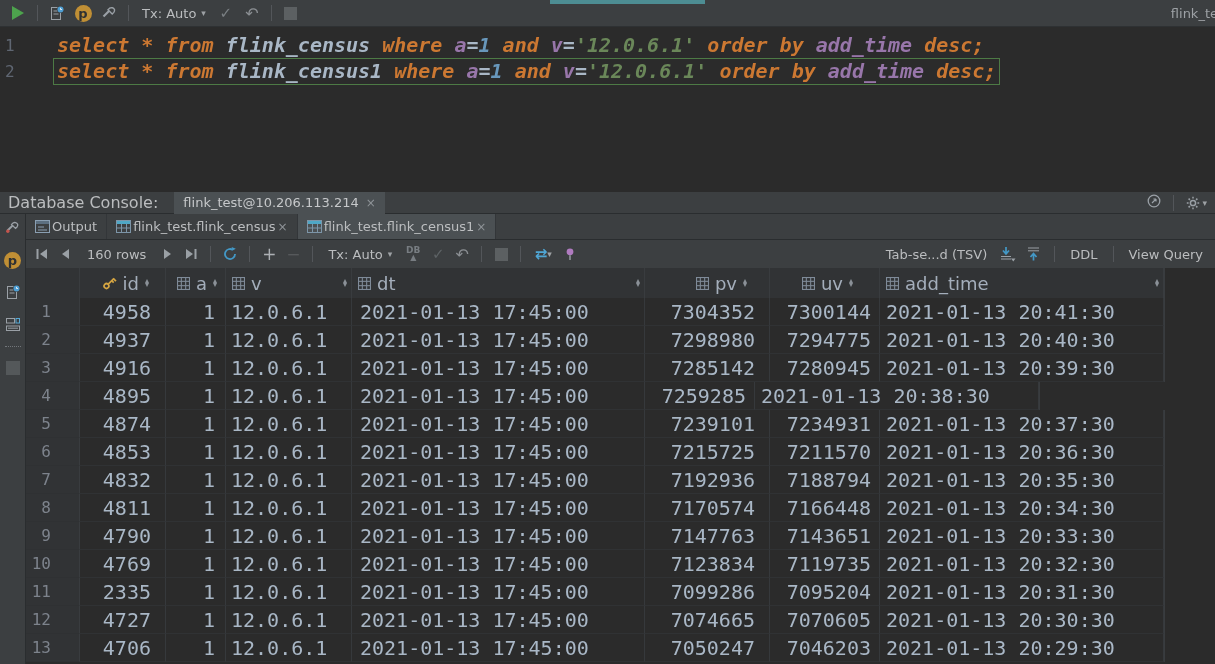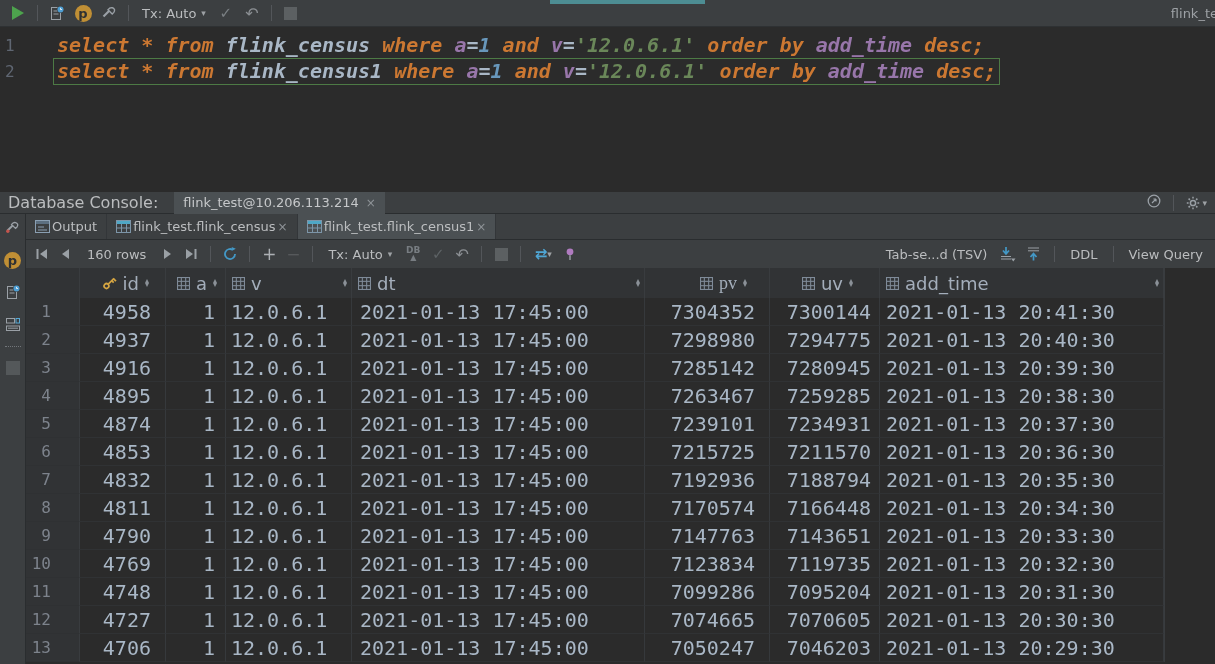--- a/index.html
+++ b/index.html
@@ -421,21 +421,21 @@
                   <line x1="4" y1="0.5" x2="4" y2="11.5" stroke="#7f8b99"></line>
                   <line x1="8" y1="0.5" x2="8" y2="11.5" stroke="#7f8b99"></line>
                 </svg>
               </span>
               <span class="hlb">dt</span>
               <span class="sort" style="margin-left: auto; margin-right: 4px;">
                 <span>▴</span>
                 <span>▾</span>
               </span>
             </div>
-            <div class="hcell right" style="width: 125px; padding-right: 22px; font-family: Liberation Serif, serif;">
+            <div class="hcell right" style="width: 125px; padding-right: 22px;">
               <span class="tab-ic">
                 <svg width="13" height="13" viewBox="0 0 12 12">
                   <rect x="0.5" y="0.5" width="11" height="11" fill="none" stroke="#7f8b99"></rect>
                   <line x1="0.5" y1="4" x2="11.5" y2="4" stroke="#7f8b99"></line>
                   <line x1="0.5" y1="8" x2="11.5" y2="8" stroke="#7f8b99"></line>
                   <line x1="4" y1="0.5" x2="4" y2="11.5" stroke="#7f8b99"></line>
                   <line x1="8" y1="0.5" x2="8" y2="11.5" stroke="#7f8b99"></line>
                 </svg>
               </span>
               <span class="hlb">pv</span>
@@ -511,21 +511,20 @@
               <div class="gcell right" style="width: 110px; padding-right: 8px;">7280945</div>
               <div class="gcell left" style="width: 284px; padding-left: 6px;">2021-01-13 20:39:30</div>
               <div class="gfill"></div>
             </div>
             <div class="grow">
               <div class="rownum" style="width: 54px;">4</div>
               <div class="gcell right" style="width: 86px; padding-right: 14px;">4895</div>
               <div class="gcell right" style="width: 60px; padding-right: 10px;">1</div>
               <div class="gcell left" style="width: 126px; padding-left: 5px;">12.0.6.1</div>
               <div class="gcell left" style="width: 293px; padding-left: 8px;">2021-01-13 17:45:00</div>
-              <div class="gcell right" style="width: 125px; padding-right: 14px;">7263467</div>
               <div class="gcell right" style="width: 110px; padding-right: 8px;">7259285</div>
               <div class="gcell left" style="width: 284px; padding-left: 6px;">2021-01-13 20:38:30</div>
               <div class="gfill"></div>
             </div>
             <div class="grow">
               <div class="rownum" style="width: 54px;">5</div>
               <div class="gcell right" style="width: 86px; padding-right: 14px;">4874</div>
               <div class="gcell right" style="width: 60px; padding-right: 10px;">1</div>
               <div class="gcell left" style="width: 126px; padding-left: 5px;">12.0.6.1</div>
               <div class="gcell left" style="width: 293px; padding-left: 8px;">2021-01-13 17:45:00</div>
@@ -584,21 +583,21 @@
               <div class="gcell right" style="width: 60px; padding-right: 10px;">1</div>
               <div class="gcell left" style="width: 126px; padding-left: 5px;">12.0.6.1</div>
               <div class="gcell left" style="width: 293px; padding-left: 8px;">2021-01-13 17:45:00</div>
               <div class="gcell right" style="width: 125px; padding-right: 14px;">7123834</div>
               <div class="gcell right" style="width: 110px; padding-right: 8px;">7119735</div>
               <div class="gcell left" style="width: 284px; padding-left: 6px;">2021-01-13 20:32:30</div>
               <div class="gfill"></div>
             </div>
             <div class="grow">
               <div class="rownum" style="width: 54px;">11</div>
-              <div class="gcell right" style="width: 86px; padding-right: 14px;">4748</div>
+              <div class="gcell right" style="width: 86px; padding-right: 14px;">2335</div>
               <div class="gcell right" style="width: 60px; padding-right: 10px;">1</div>
               <div class="gcell left" style="width: 126px; padding-left: 5px;">12.0.6.1</div>
               <div class="gcell left" style="width: 293px; padding-left: 8px;">2021-01-13 17:45:00</div>
               <div class="gcell right" style="width: 125px; padding-right: 14px;">7099286</div>
               <div class="gcell right" style="width: 110px; padding-right: 8px;">7095204</div>
               <div class="gcell left" style="width: 284px; padding-left: 6px;">2021-01-13 20:31:30</div>
               <div class="gfill"></div>
             </div>
             <div class="grow">
               <div class="rownum" style="width: 54px;">12</div>

